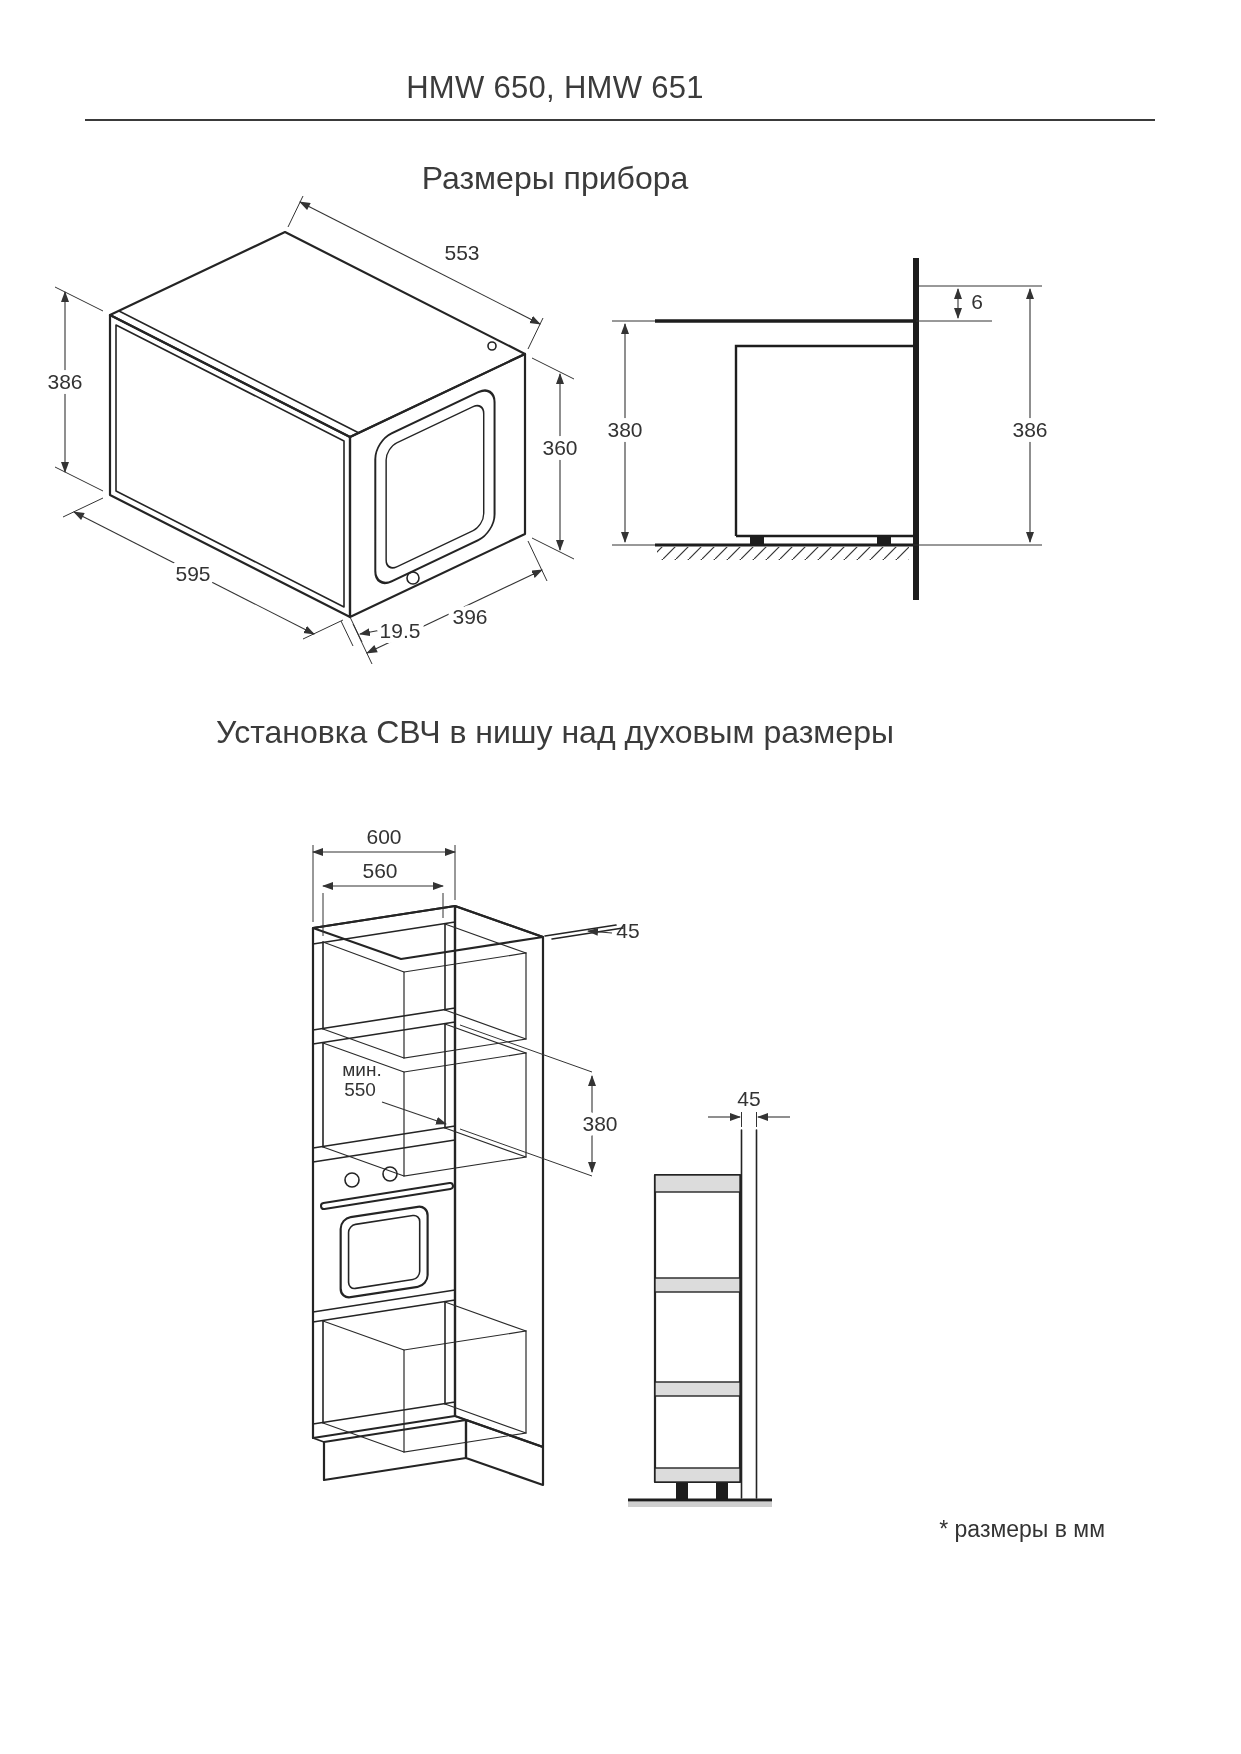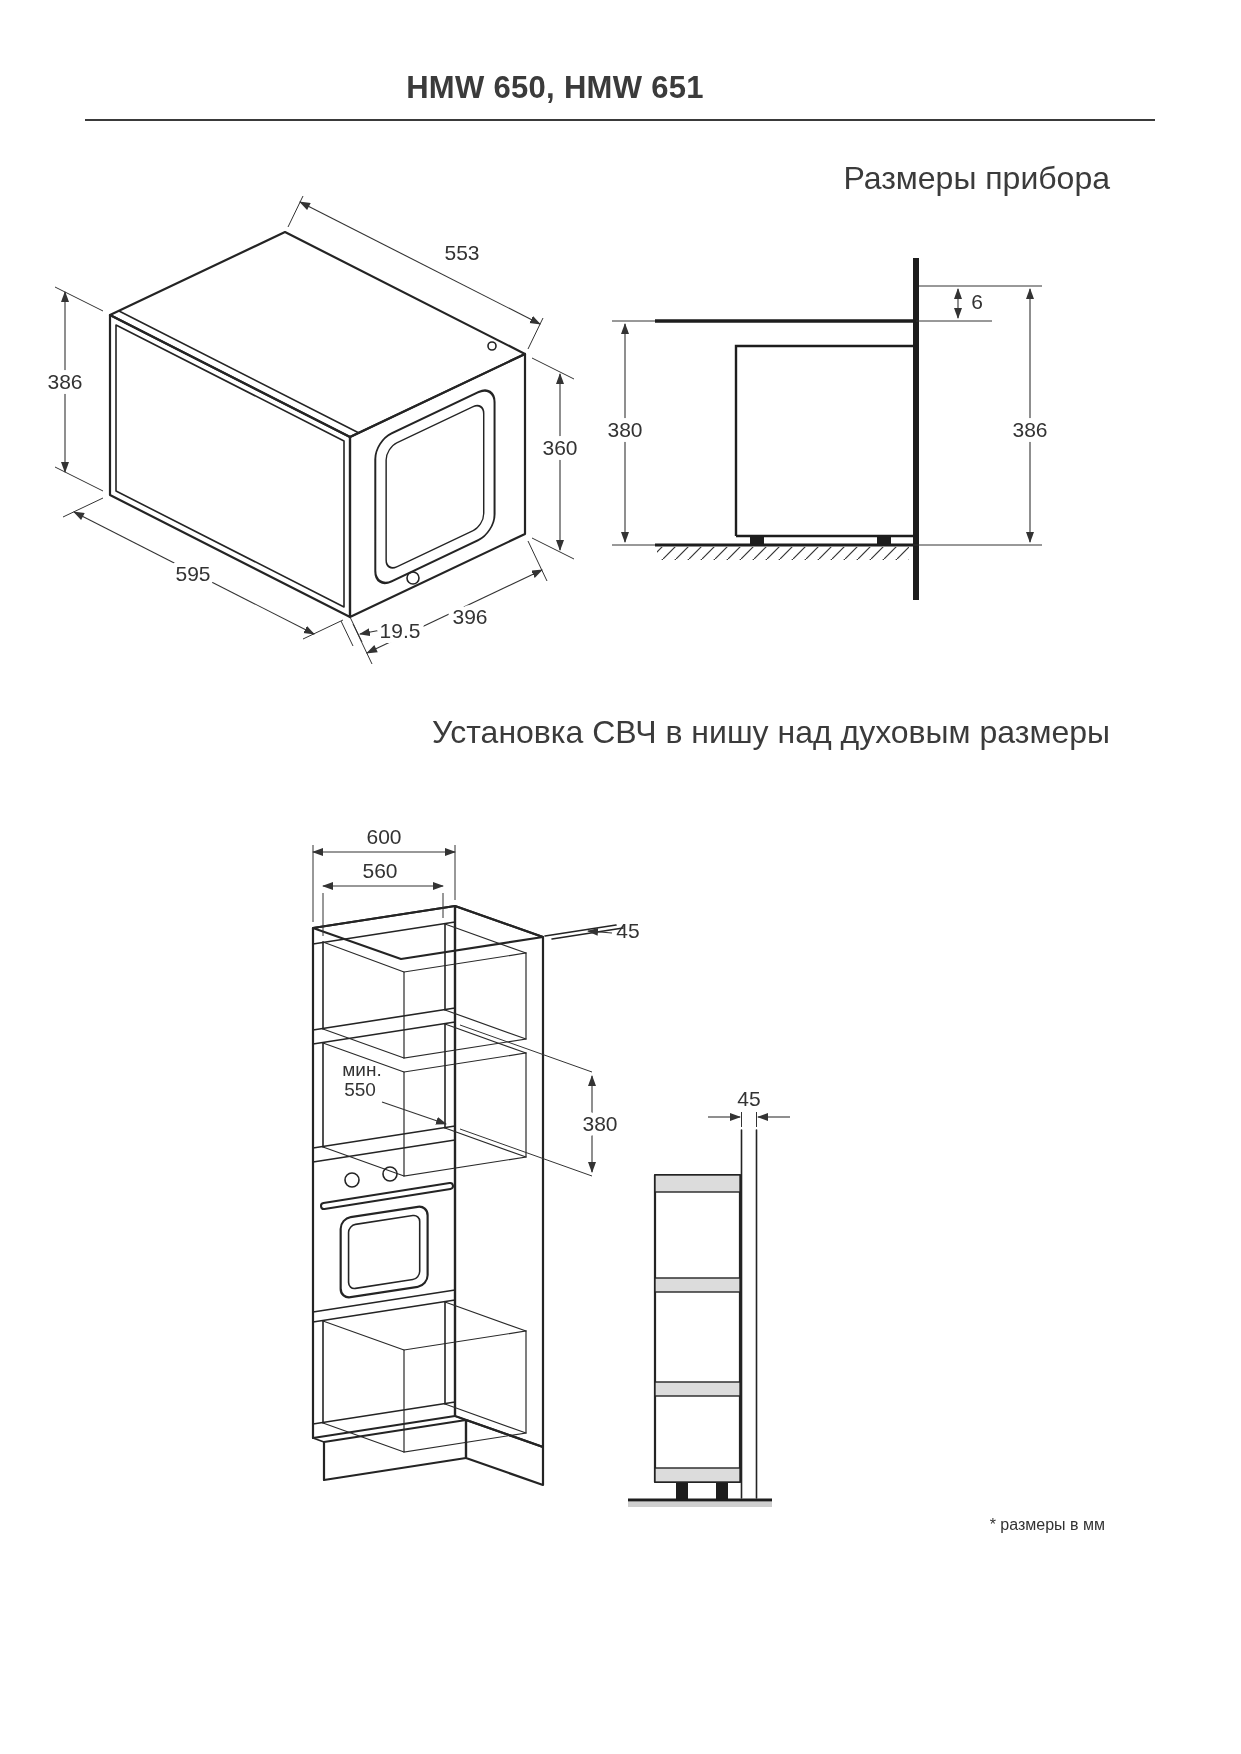--- a/index.html
+++ b/index.html
@@ -1,26 +1,26 @@
 <!DOCTYPE html>
 <html><head>
 <meta charset="utf-8">
 <style>
   html,body{margin:0;padding:0}
   body{
     width:1241px;height:1754px;position:relative;background:#ffffff;
     font-family:"Liberation Sans",sans-serif;color:#3b3b3b;overflow:hidden;
   }
   .title{position:absolute;top:70px;left:0;width:1110px;text-align:center;
-         font-size:31px;font-weight:700;letter-spacing:.3px;color:#3b3b3b}
+         font-size:31px;font-weight:400;letter-spacing:.3px;color:#3b3b3b}
   .rule{position:absolute;top:119px;left:85px;width:1070px;height:2px;background:#3a3a3a}
-  .h1{position:absolute;left:0;width:1110px;text-align:right;font-size:32px;
+  .h1{position:absolute;left:0;width:1110px;text-align:center;font-size:32px;
       font-weight:500;color:#3b3b3b}
   .footnote{position:absolute;top:1516px;left:0;width:1105px;text-align:right;
-            font-size:16px;color:#333}
+            font-size:23px;color:#333}
   svg{position:absolute;top:0;left:0}
   .ln{fill:none;stroke:#242424;stroke-width:2.2;stroke-linecap:round;stroke-linejoin:round}
   .ln2{fill:none;stroke:#242424;stroke-width:1.6;stroke-linecap:round;stroke-linejoin:round}
   .ln3{fill:none;stroke:#2a2a2a;stroke-width:1.2;stroke-linecap:round}
   .dim{fill:none;stroke:#333;stroke-width:1.1}
   .ext{fill:none;stroke:#333;stroke-width:1}
   .wall{fill:none;stroke:#1d1d1d;stroke-width:6}
   .t35{fill:none;stroke:#1d1d1d;stroke-width:3.5}
   .t30{fill:none;stroke:#1d1d1d;stroke-width:3}
   .t24{fill:none;stroke:#1d1d1d;stroke-width:2.4}

